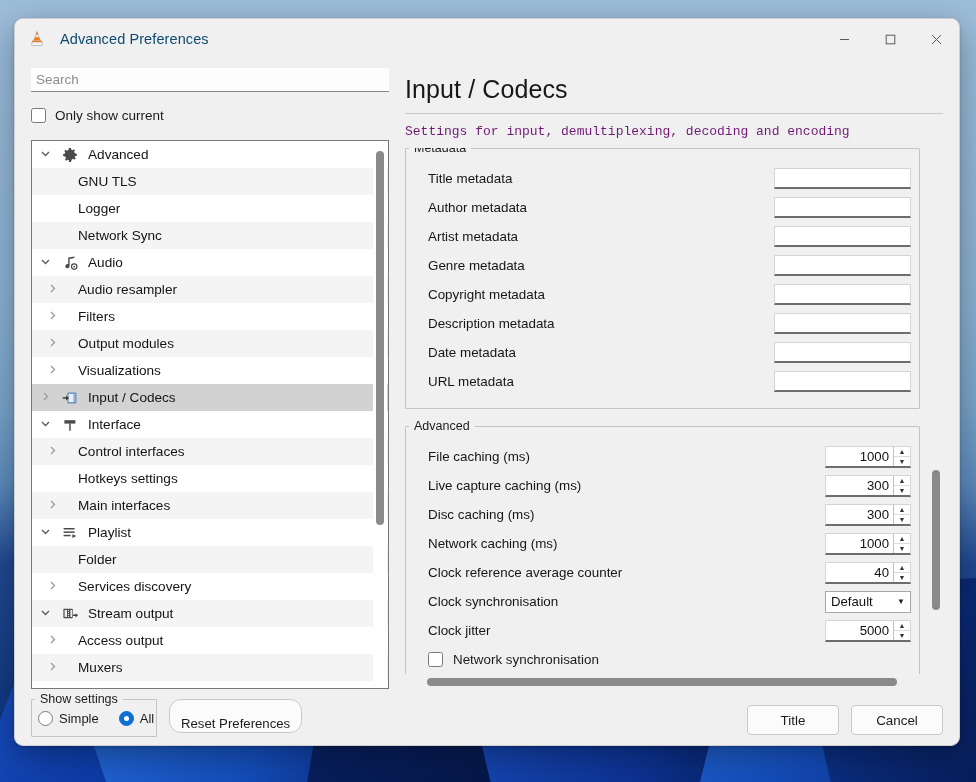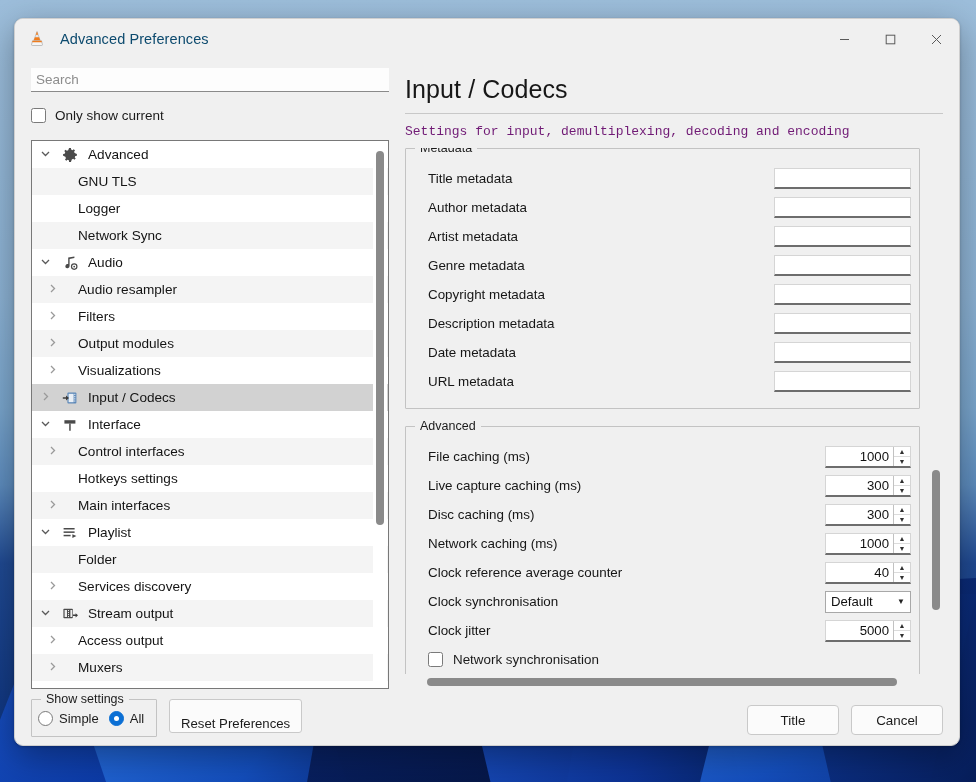--- a/index.html
+++ b/index.html
@@ -168,52 +168,52 @@
   #bottom-left {
     display: flex; align-items: flex-start;
     padding: 10px 0 0 16px;
   }
   .groupbox {
     border: 1px solid #c3c3c3;
     position: relative;
     border-radius: 1px;
   }
   .groupbox > .gtitle {
-    position: absolute; top: -8px; left: 9px;
+    position: absolute; top: -8px; left: 3px;
     background: #f0f0f0;
     padding: 0 5px;
     font-size: 12.5px;
     color: #1b1b1b;
   }
   #show-settings-box {
     width: 126px; height: 38px;
     display: flex; align-items: center;
     padding: 0 6px;
   }
   .radio-item { display: flex; align-items: center; }
-  .radio-item + .radio-item { margin-left: 10px; }
+  .radio-item + .radio-item { margin-left: 20px; }
   .qradio {
     width: 15px; height: 15px; border-radius: 50%;
     border: 1px solid #7a7a7a; background: #fff;
     flex: 0 0 15px;
     display: flex; align-items: center; justify-content: center;
   }
   .qradio.on { background: #0b6fd4; border-color: #0b6fd4; }
   .qradio.on::after {
     content: ""; width: 5px; height: 5px; border-radius: 50%; background: #fff;
   }
   .radio-label { font-size: 13px; color: #1b1b1b; margin-left: 6px; }
 
   #reset-btn {
     margin-left: 12px;
     height: 29px;
     padding: 16px 11px;
     background: #fbfbfb;
     border: 1px solid #c9c9c9;
-    border-radius: 3px;
+    border-radius: 12px;
     font-size: 13.2px;
     color: #1b1b1b;
     font-family: "Liberation Sans", sans-serif;
     cursor: default;
   }
 
   
   #rightpane {
     flex: 1 1 auto;
     min-width: 0;

